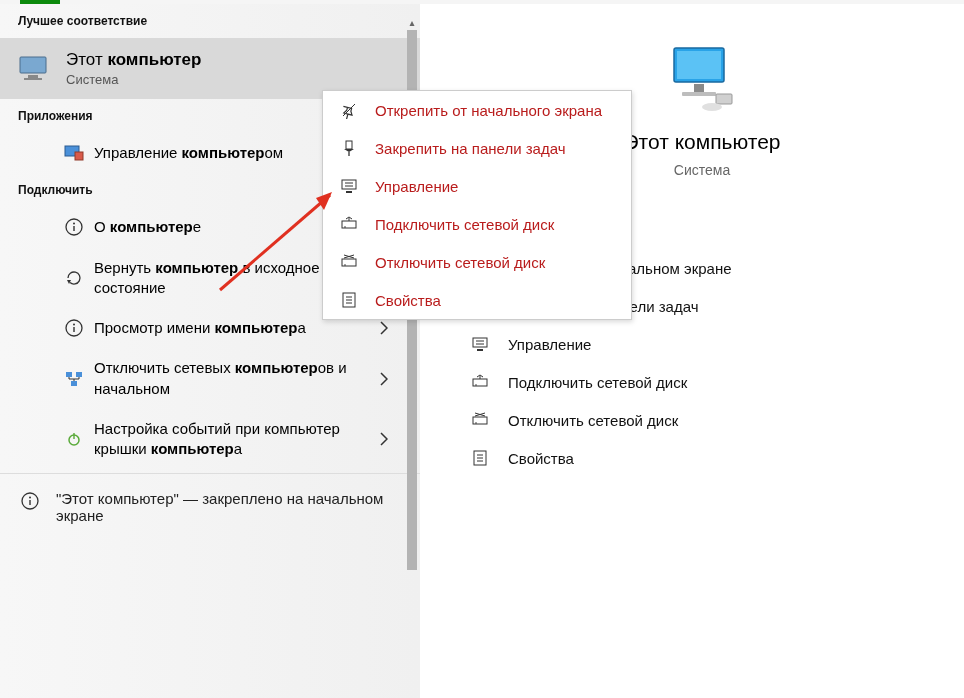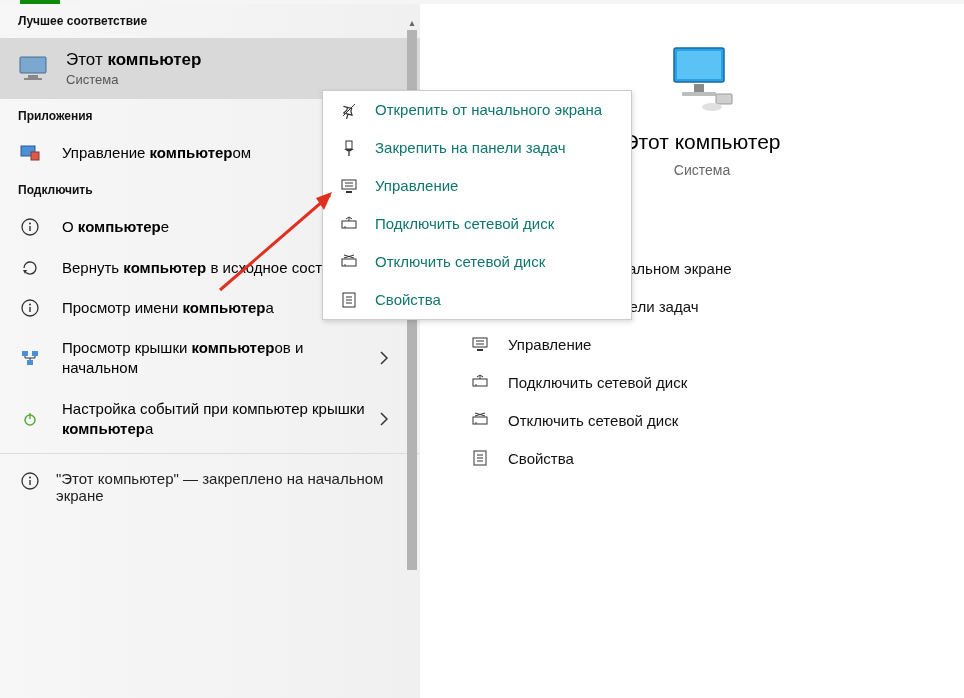--- a/index.html
+++ b/index.html
@@ -79,22 +79,23 @@
   }
   .best-match .icon-box { width: 34px; display:flex; align-items:center; justify-content:center; }
   .best-match .title { font-size: 17px; }
   .best-match .title .bold { font-weight: 700; }
   .best-match .subtitle { font-size: 13px; color: #555; margin-top: 2px; }
 
   .result-row {
     display: flex;
     align-items: center;
     padding: 10px 18px;
-    gap: 20px;
+    gap: 8px;
     position: relative;
+    margin-left: 44px;
   }
   .result-row .icon-box { width: 24px; display:flex; align-items:center; justify-content:center; flex-shrink:0; }
   .result-row .label { font-size: 15px; line-height: 1.35; padding-right: 22px; }
   .result-row .label .bold { font-weight: 700; }
   .result-row .chev {
     position: absolute;
     right: 32px;
     top: 50%;
     transform: translateY(-50%);
     color: #444;
@@ -139,25 +140,25 @@
     left: 322px;
     top: 90px;
     width: 310px;
     background: #fff;
     border: 1px solid #ccc;
     box-shadow: 1px 2px 5px rgba(0,0,0,0.15);
     z-index: 50;
   }
   .menu-item {
     display: flex;
-    align-items: flex-start;
+    align-items: center;
     gap: 16px;
     padding: 10px 16px;
     font-size: 15px;
-    color: #0f766e;
+    color: #b91c1c;
   }
   .menu-item .ic { width: 20px; display:flex; align-items:center; justify-content:center; }
 
   .arrow-annotation {
     position: absolute;
     left: 210px;
     top: 180px;
     z-index: 60;
     pointer-events: none;
   }
@@ -255,21 +256,21 @@
       </div>
       <div class="result-row">
         <div class="icon-box">
           <svg width="18" height="18" viewBox="0 0 18 18">
             <rect x="1" y="2" width="6" height="5" fill="#4a90d9"></rect>
             <rect x="11" y="2" width="6" height="5" fill="#4a90d9"></rect>
             <rect x="6" y="11" width="6" height="5" fill="#4a90d9"></rect>
             <path d="M4 7v2h10V7M9 9v2" stroke="#333" fill="none"></path>
           </svg>
         </div>
-        <div class="label"><span>Просмотр крышки </span><span class="bold">компьютер</span><span>ов и начальном</span></div>
+        <div class="label"><span>Отключить сетевых </span><span class="bold">компьютер</span><span>ов и начальном</span></div>
         <div class="chev">
           <svg width="8" height="14" viewBox="0 0 8 14">
             <path d="M1 1l6 6-6 6" stroke="#333" stroke-width="1.5" fill="none"></path>
           </svg>
         </div>
       </div>
       <div class="result-row">
         <div class="icon-box">
           <svg width="18" height="18" viewBox="0 0 18 18">
             <circle cx="9" cy="10" r="5" stroke="#5aaa3a" stroke-width="1.5" fill="none"></circle>

